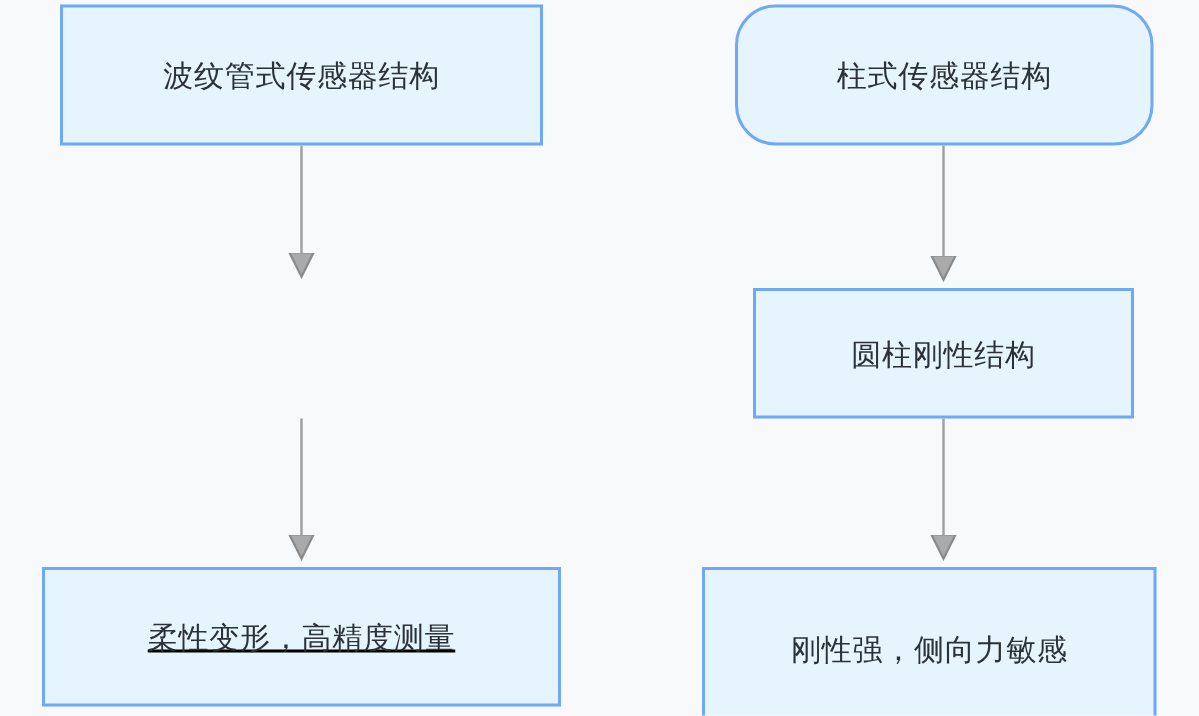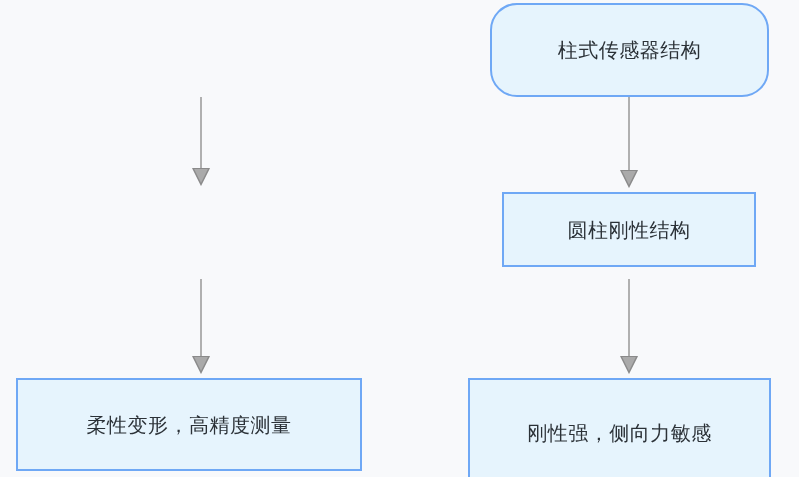--- a/index.html
+++ b/index.html
@@ -43,23 +43,23 @@
     position: absolute;
     left: 0;
     top: 0;
     width: 799px;
     height: 477px;
     pointer-events: none;
   }
   
   #node-l1 { left: 40px;  top: 3px;   width: 322px; height: 94px; }
   #node-l2 { left: 60px;  top: 190px; width: 281px; height: 89px; }
-  #node-l3 { left: 16px;  top: 378px; width: 346px; height: 93px; }
+  #node-l3 { left: 28px;  top: 378px; width: 346px; height: 93px; text-decoration: underline; }
   #node-r1 { left: 490px; top: 3px;   width: 279px; height: 94px; border-radius: 27px; }
-  #node-r2 { left: 502px; top: 192px; width: 254px; height: 75px; text-align: right; }
+  #node-r2 { left: 502px; top: 192px; width: 254px; height: 87px; text-align: right; }
   #node-r3 { left: 468px; top: 378px; width: 303px; height: 109px; }
 </style>
 </head>
 <body>
 
 <div id="flow-canvas">
 
   <svg class="edge-layer" viewBox="0 0 799 477" width="799" height="477" xmlns="http://www.w3.org/2000/svg">
     <defs>
       <marker id="arrowhead" viewBox="0 0 12 12" refX="10" refY="6" markerWidth="11" markerHeight="11" orient="auto-start-reverse">
@@ -77,20 +77,23 @@
 
     <g>
       <line x1="629" y1="97" x2="629" y2="185" stroke="#9e9e9e" stroke-width="1.6" marker-end="url(#arrowhead)"></line>
     </g>
 
     <g>
       <line x1="629" y1="279" x2="629" y2="371" stroke="#9e9e9e" stroke-width="1.6" marker-end="url(#arrowhead)"></line>
     </g>
   </svg>
 
+  <div class="node" id="node-l1">
+    <span class="node-label">波纹管式传感器结构</span>
+  </div>
 
 
   <div class="node" id="node-l3">
     <span class="node-label">柔性变形，高精度测量</span>
   </div>
 
   <div class="node" id="node-r1">
     <span class="node-label">柱式传感器结构</span>
   </div>
 

